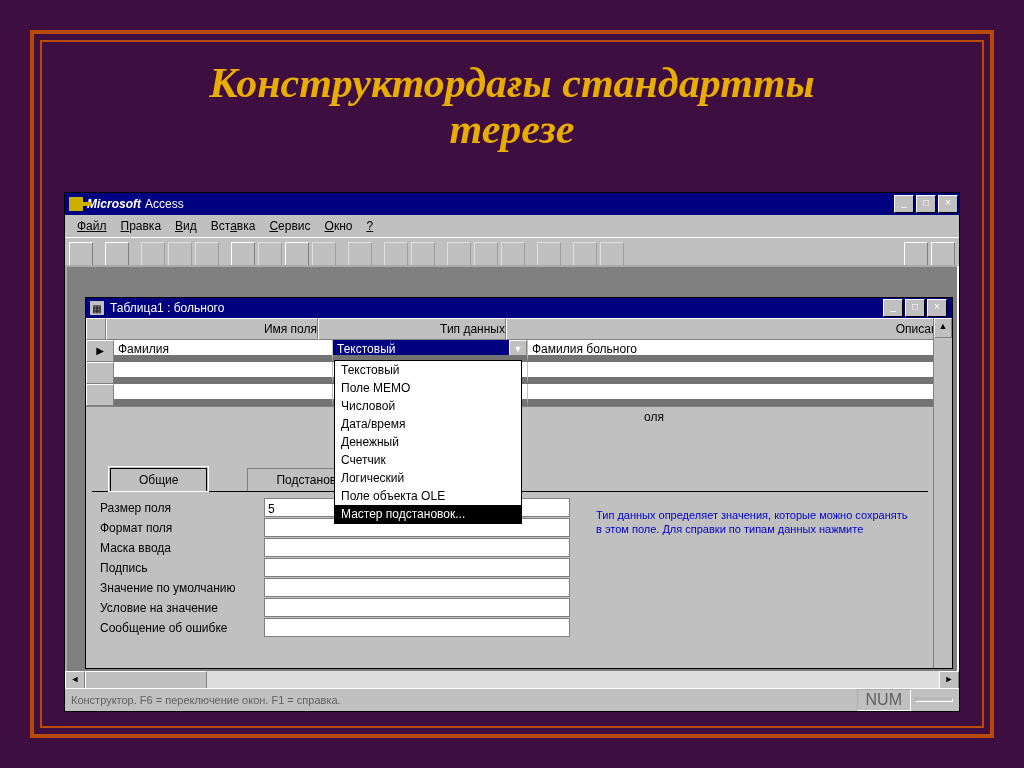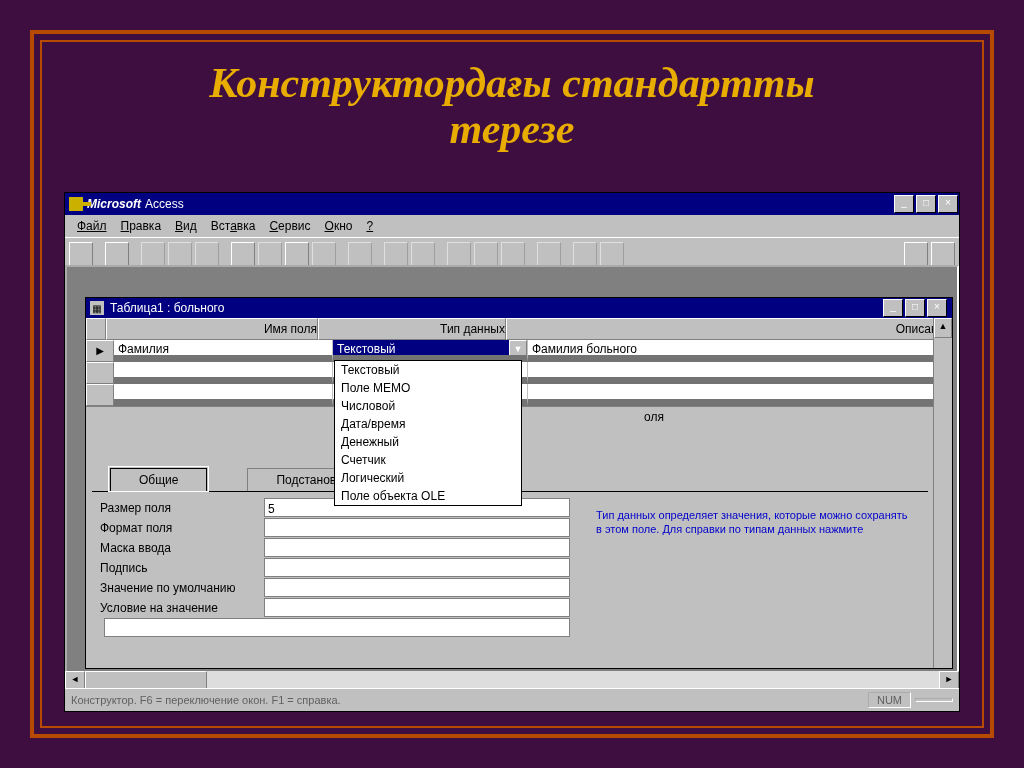--- a/index.html
+++ b/index.html
@@ -48,21 +48,21 @@
 .prop-list{width:470px;padding:6px 8px;font-size:12px;line-height:20px}
 .prop-row{display:flex}
 .prop-label{width:160px}
 .prop-val{flex:1;background:#fff;border:1px solid #808080;height:17px;padding:0 3px;margin-left:4px}
 .help-box{flex:1;margin:6px 8px;padding:10px;text-align:left;font-size:11px;color:#0000cc;line-height:1.3}
 .hscroll{position:absolute;left:0;right:0;bottom:22px;height:18px;background:#c0c0c0;display:flex}
 .hscroll .arr{width:18px;background:#c0c0c0;border:1px solid;border-color:#fff #808080 #808080 #fff;text-align:center;font-size:9px;line-height:15px}
 .hscroll .track{flex:1;background:#ddd;position:relative}
 .hscroll .thumb{position:absolute;left:0;top:0;bottom:0;width:120px;background:#c0c0c0;border:1px solid;border-color:#fff #808080 #808080 #fff}
 .statusbar{position:absolute;left:0;right:0;bottom:0;height:22px;background:#c0c0c0;border-top:1px solid #fff;display:flex;align-items:center;font-size:11px;color:#606060;padding:0 6px}
-.status-cell{border:1px inset #fff;padding:1px 8px;margin-left:4px;font-size:11px}
+.status-cell{border:1px inset #fff;padding:1px 8px;margin-left:4px;font-size:16px}
 .right-toolbar{margin-left:auto;display:flex;gap:3px}
 </style>
 </head>
 <body>
 
 <div class="frame">
 <div class="frame-inner">
 <div class="slide-title">
   <span>Конструктордағы стандартты</span><br>
   <span>терезе</span>
@@ -174,20 +174,21 @@
 
       <div class="dropdown">
         <div>Текстовый</div>
         <div>Поле МЕМО</div>
         <div>Числовой</div>
         <div>Дата/время</div>
         <div>Денежный</div>
         <div>Счетчик</div>
         <div>Логический</div>
         <div>Поле объекта OLE</div>
+        <div class="hl">Мастер подстановок...</div>
       </div>
 
       <div class="tabs-area">
         <div class="tabs">
           <div class="tab active">Общие</div>
           <div class="tab">Подстановк</div>
         </div>
         <div class="props">
           <div class="prop-list">
             <div class="prop-row">
@@ -208,20 +209,21 @@
                   </div>
             <div class="prop-row">
                     <div class="prop-label">Значение по умолчанию</div>
                     <div class="prop-val"></div>
                   </div>
             <div class="prop-row">
                     <div class="prop-label">Условие на значение</div>
                     <div class="prop-val"></div>
                   </div>
             <div class="prop-row">
+                    <div class="prop-label">Сообщение об ошибке</div>
                     <div class="prop-val"></div>
                   </div>
           </div>
           <div class="help-box">Тип данных определяет значения, которые можно сохранять в этом поле.  Для справки по типам данных нажмите</div>
         </div>
       </div>
     </div>
   </div>
 
   <div class="hscroll">

